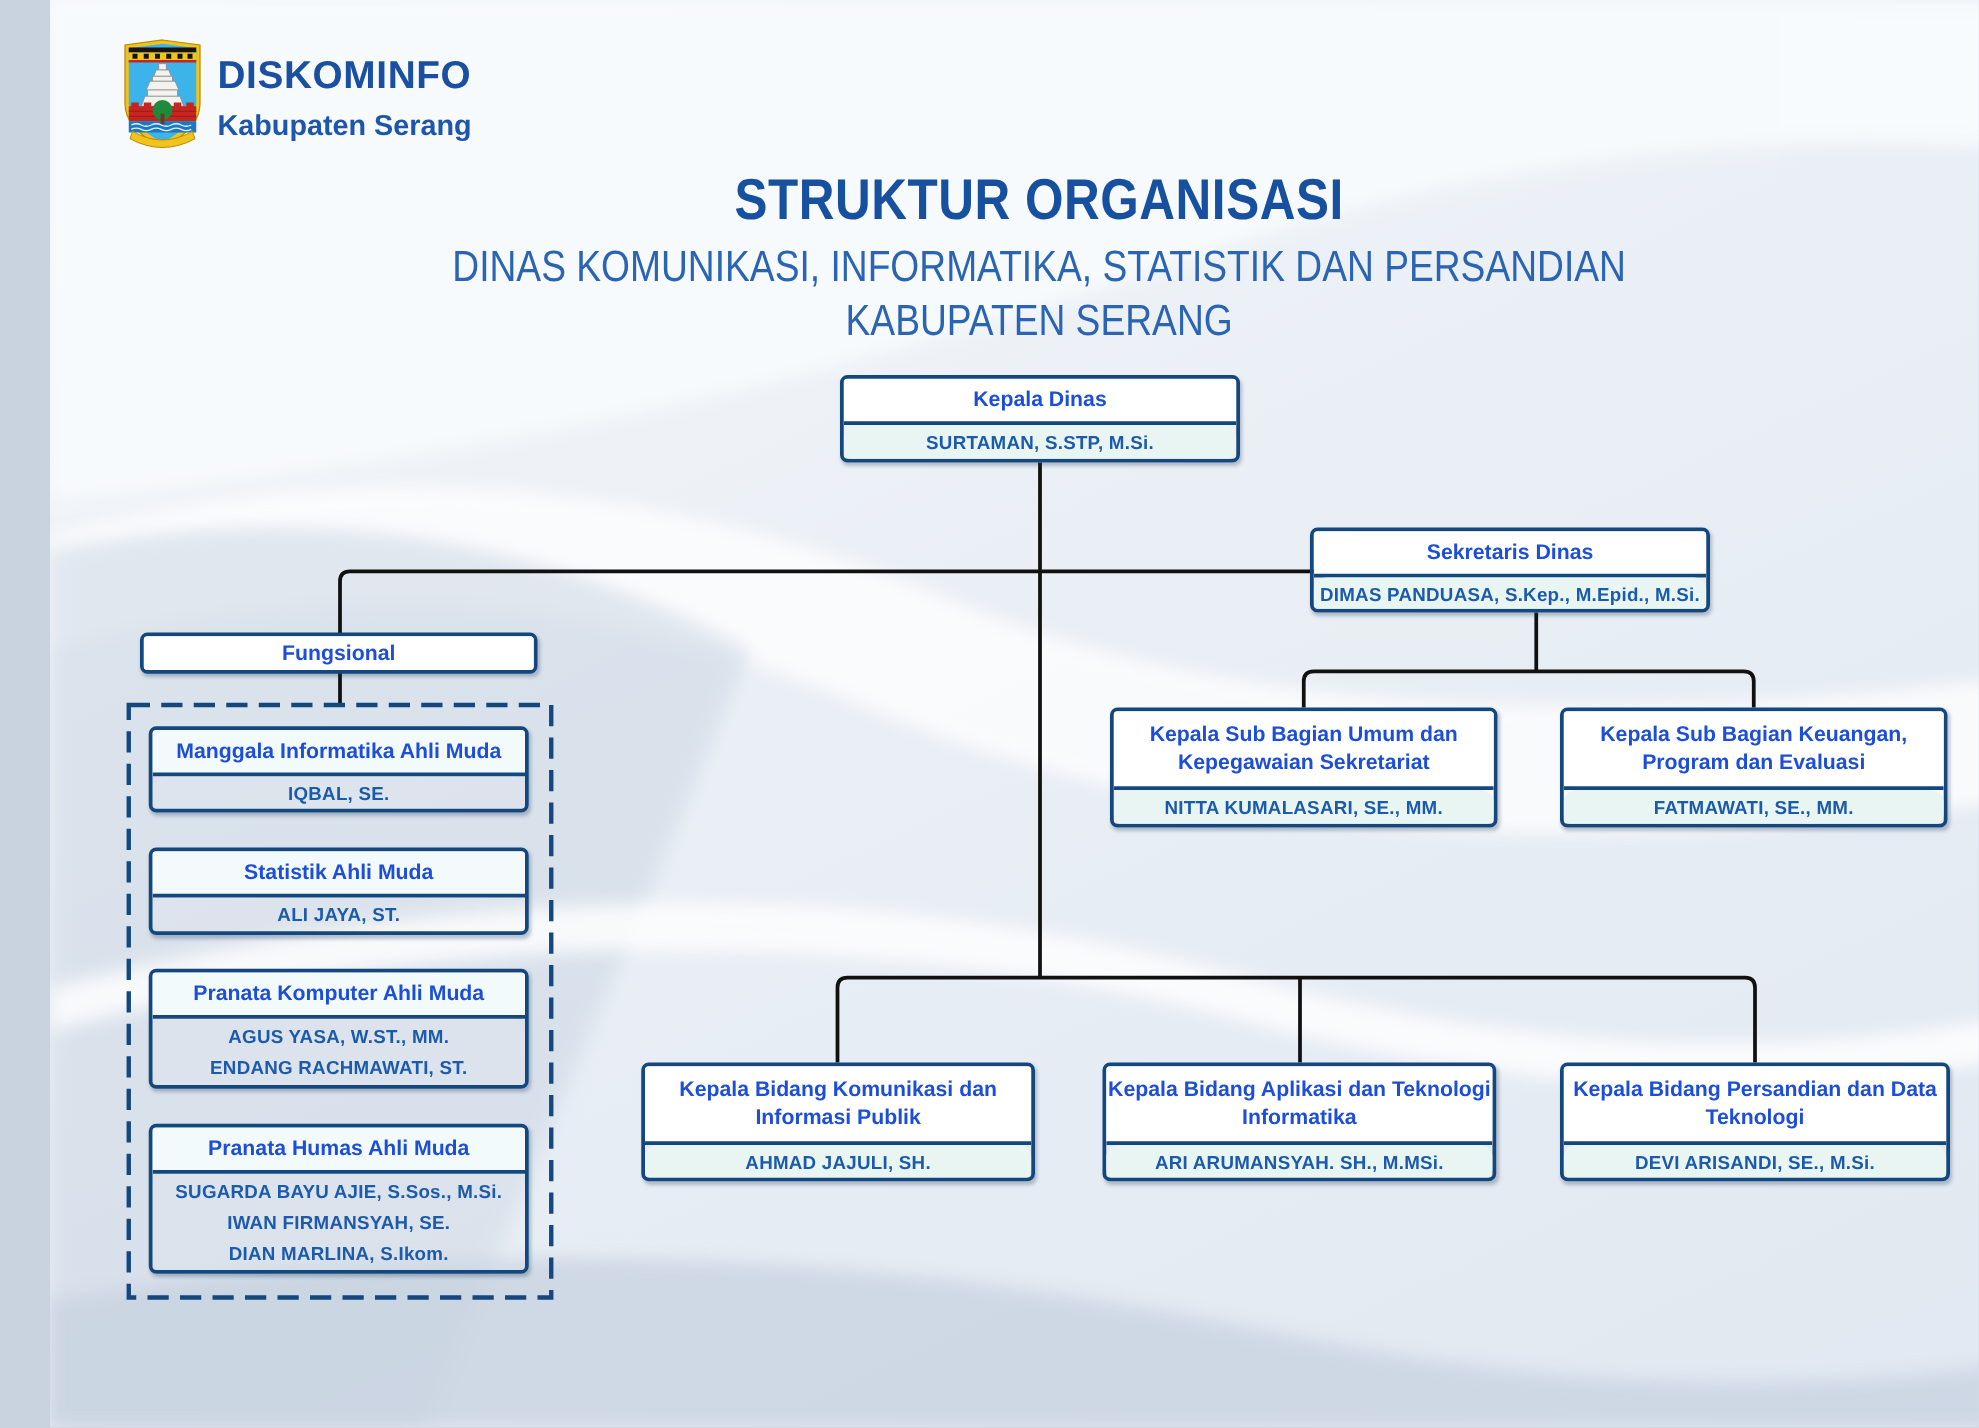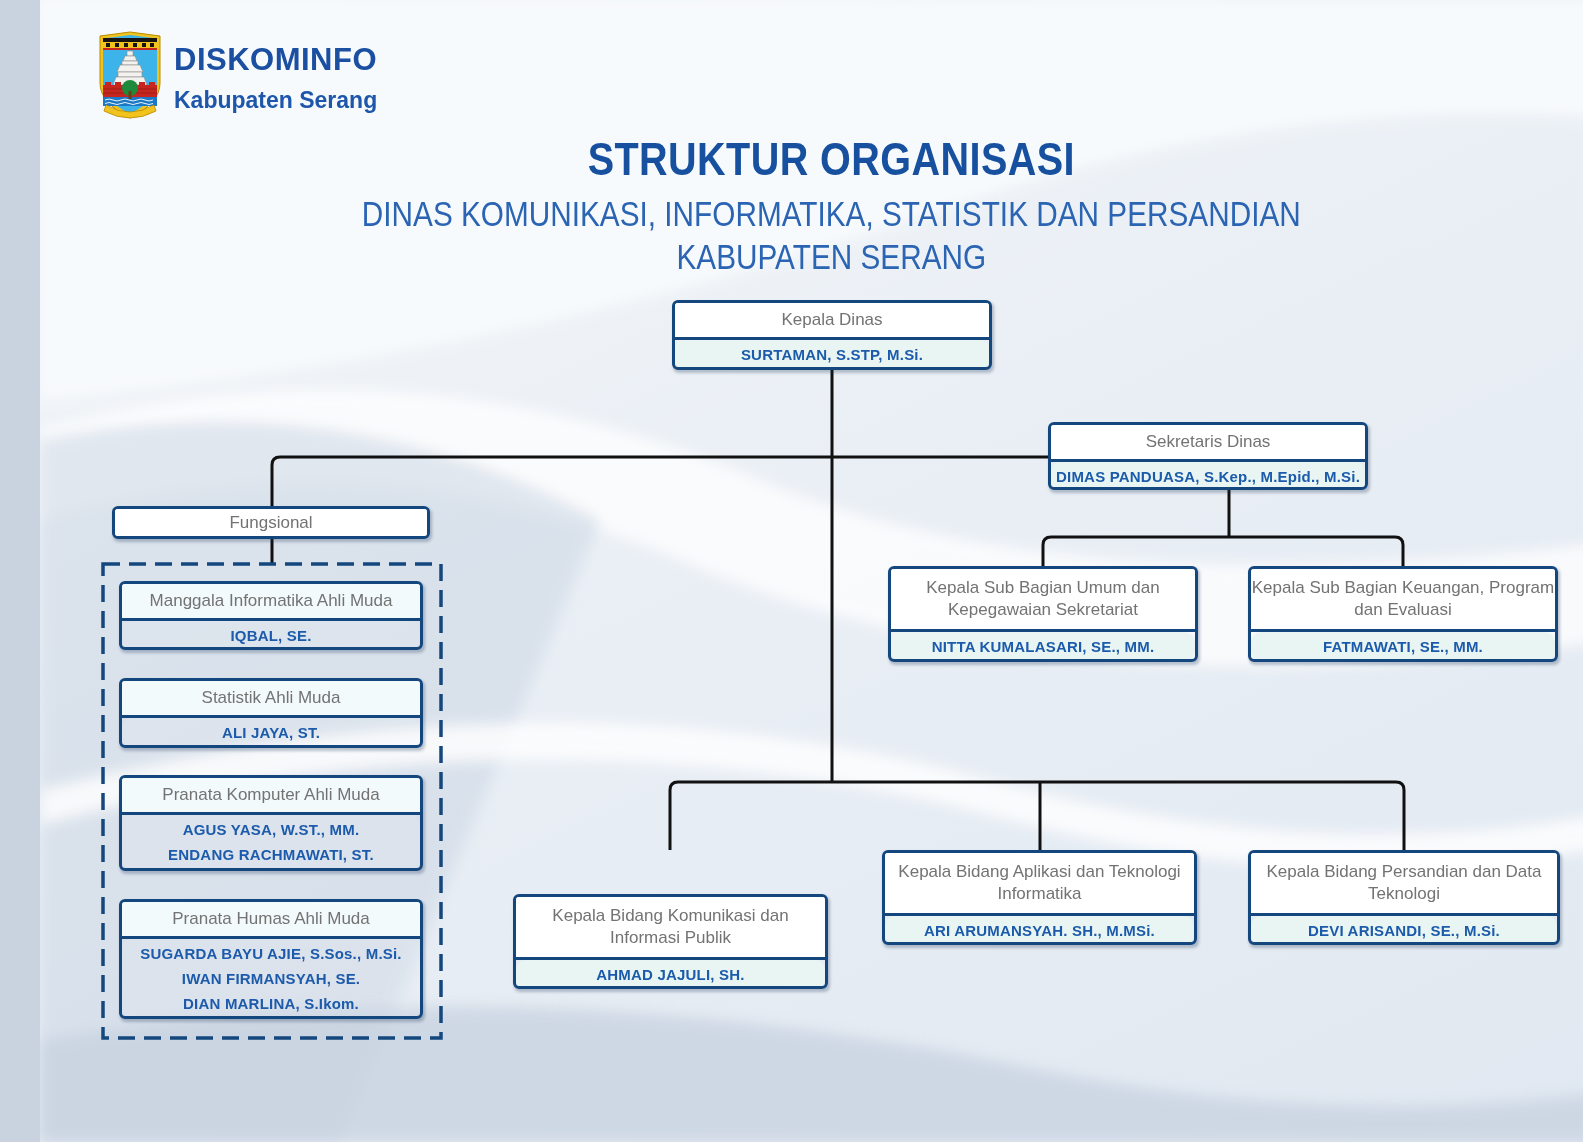--- a/index.html
+++ b/index.html
@@ -26,21 +26,21 @@
   }
   .node{
     position:absolute;z-index:2;display:flex;flex-direction:column;
     border:3px solid #14477e;border-radius:6px;overflow:hidden;
     box-shadow:1.5px 2.5px 3px rgba(25,50,85,.28);
     background:transparent;
   }
   .node-title{
     flex:0 0 30px;display:flex;align-items:center;justify-content:center;
     background:#ffffff;border-bottom:3px solid #14477e;
-    font-weight:400;font-size:17px;line-height:22px;color:#737373;
+    font-weight:700;font-size:17px;line-height:22px;color:#1d4ed8;
     text-align:center;padding:2px 0;
   }
   .node.t2 .node-title{flex:0 0 56px;}
   .node-names{
     flex:1;display:flex;flex-direction:column;align-items:center;justify-content:center;
     background:#e9f5f2;padding:2px 6px;border-radius:10px;
   }
   .node-name{
     font-weight:700;font-size:15px;line-height:25px;color:#1c5bab;
     text-align:center;letter-spacing:.2px;white-space:nowrap;
@@ -190,21 +190,21 @@
       </div>
   </div>
 
   <div class="node t2" style="left:848px;top:566px;width:304px;height:90px">
     <div class="node-title">Kepala Sub Bagian Umum dan Kepegawaian Sekretariat</div>
     <div class="node-names">
         <div class="node-name">NITTA KUMALASARI, SE., MM.</div>
       </div>
   </div>
 
-  <div class="node t2" style="left:473px;top:894px;width:309px;height:89px">
+  <div class="node t2" style="left:473px;top:850px;width:309px;height:89px">
     <div class="node-title">Kepala Bidang Komunikasi dan Informasi Publik</div>
     <div class="node-names">
         <div class="node-name">AHMAD JAJULI, SH.</div>
       </div>
   </div>
 
   <div class="node t2" style="left:842px;top:850px;width:309px;height:89px">
     <div class="node-title">Kepala Bidang Aplikasi dan Teknologi Informatika</div>
     <div class="node-names">
         <div class="node-name">ARI ARUMANSYAH. SH., M.MSi.</div>

